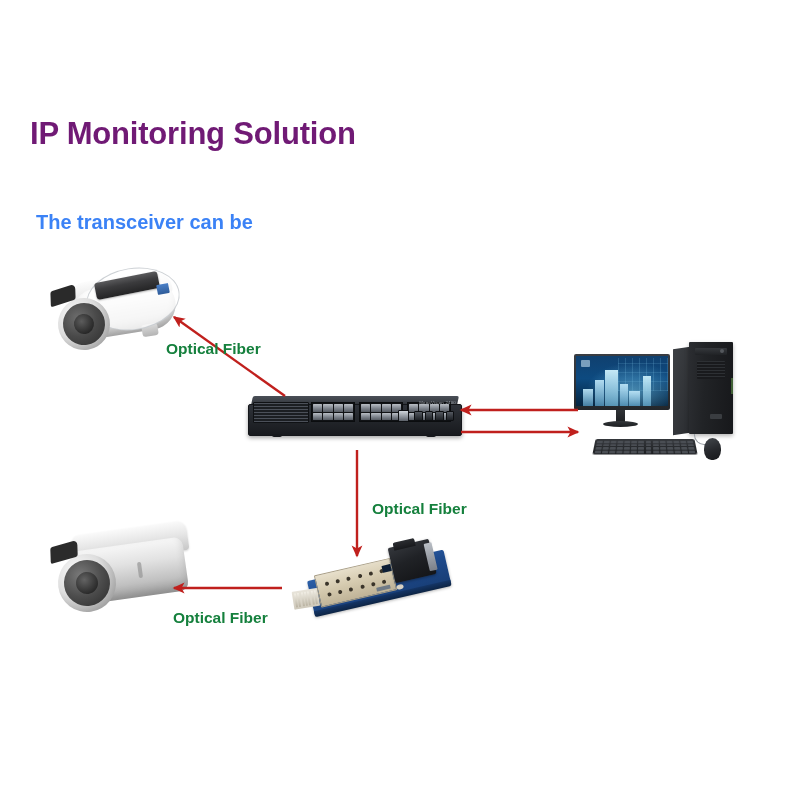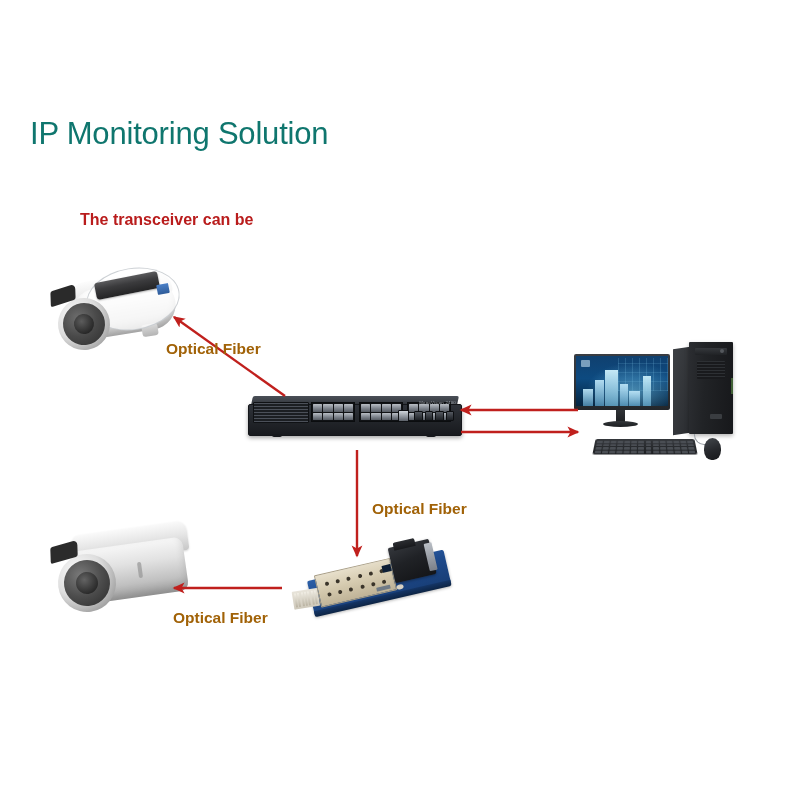--- a/index.html
+++ b/index.html
@@ -19,42 +19,41 @@
     background: #ffffff;
     overflow: hidden;
   }
 
   
   #page-title {
     position: absolute;
     left: 30px;
     top: 116px;
     font-size: 31px;
-    font-weight: normal;
-    color: #0f766e;
+    font-weight: bold;
+    color: #701a75;
     letter-spacing: -0.2px;
     white-space: nowrap;
   }
   .subtitle-line {
     position: absolute;
     left: 36px;
-    font-size: 16px;
+    font-size: 20px;
     font-weight: bold;
-    color: #b91c1c;
+    color: #3b82f6;
     white-space: nowrap;
-    margin-left: 44px;
   }
   #subtitle-line-1 { top: 211px; }
   #subtitle-line-2 { top: 242px; }
 
   .fiber-label {
     position: absolute;
     font-size: 15.5px;
     font-weight: bold;
-    color: #a16207;
+    color: #15803d;
     white-space: nowrap;
   }
   #fiber-label-top    { left: 166px; top: 340px; }
   #fiber-label-middle { left: 372px; top: 500px; }
   #fiber-label-bottom { left: 173px; top: 609px; }
 
   
   .arrow-svg {
     position: absolute;
     overflow: visible;

